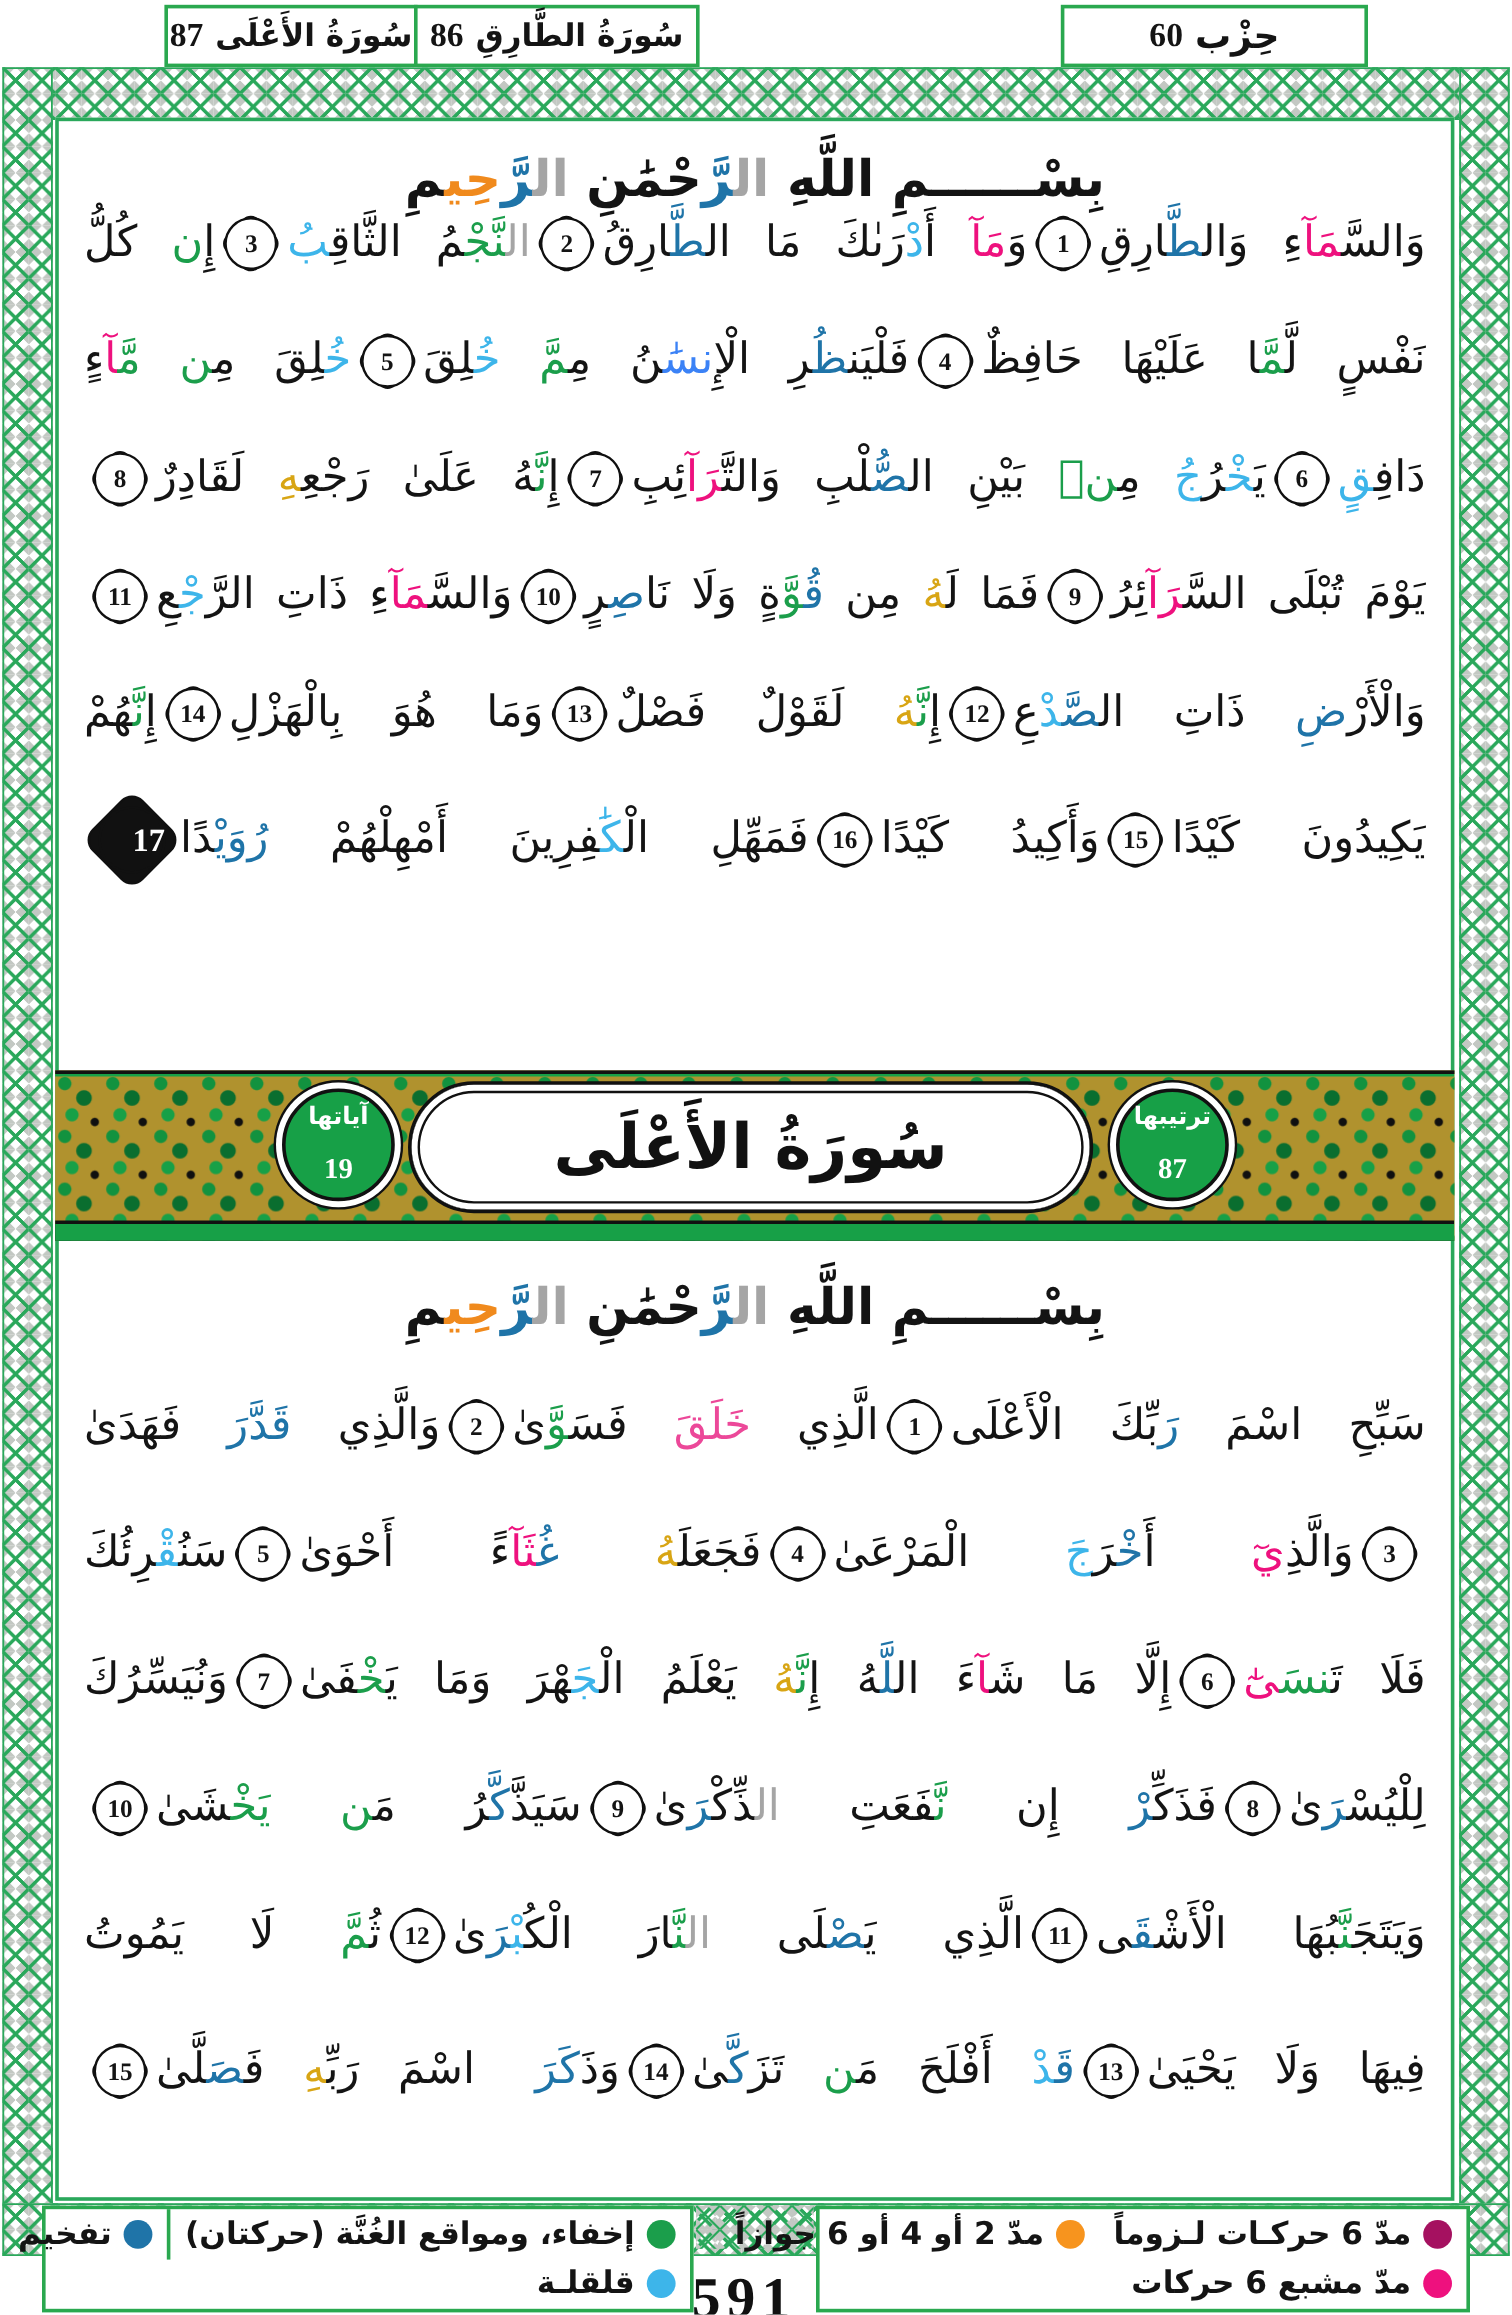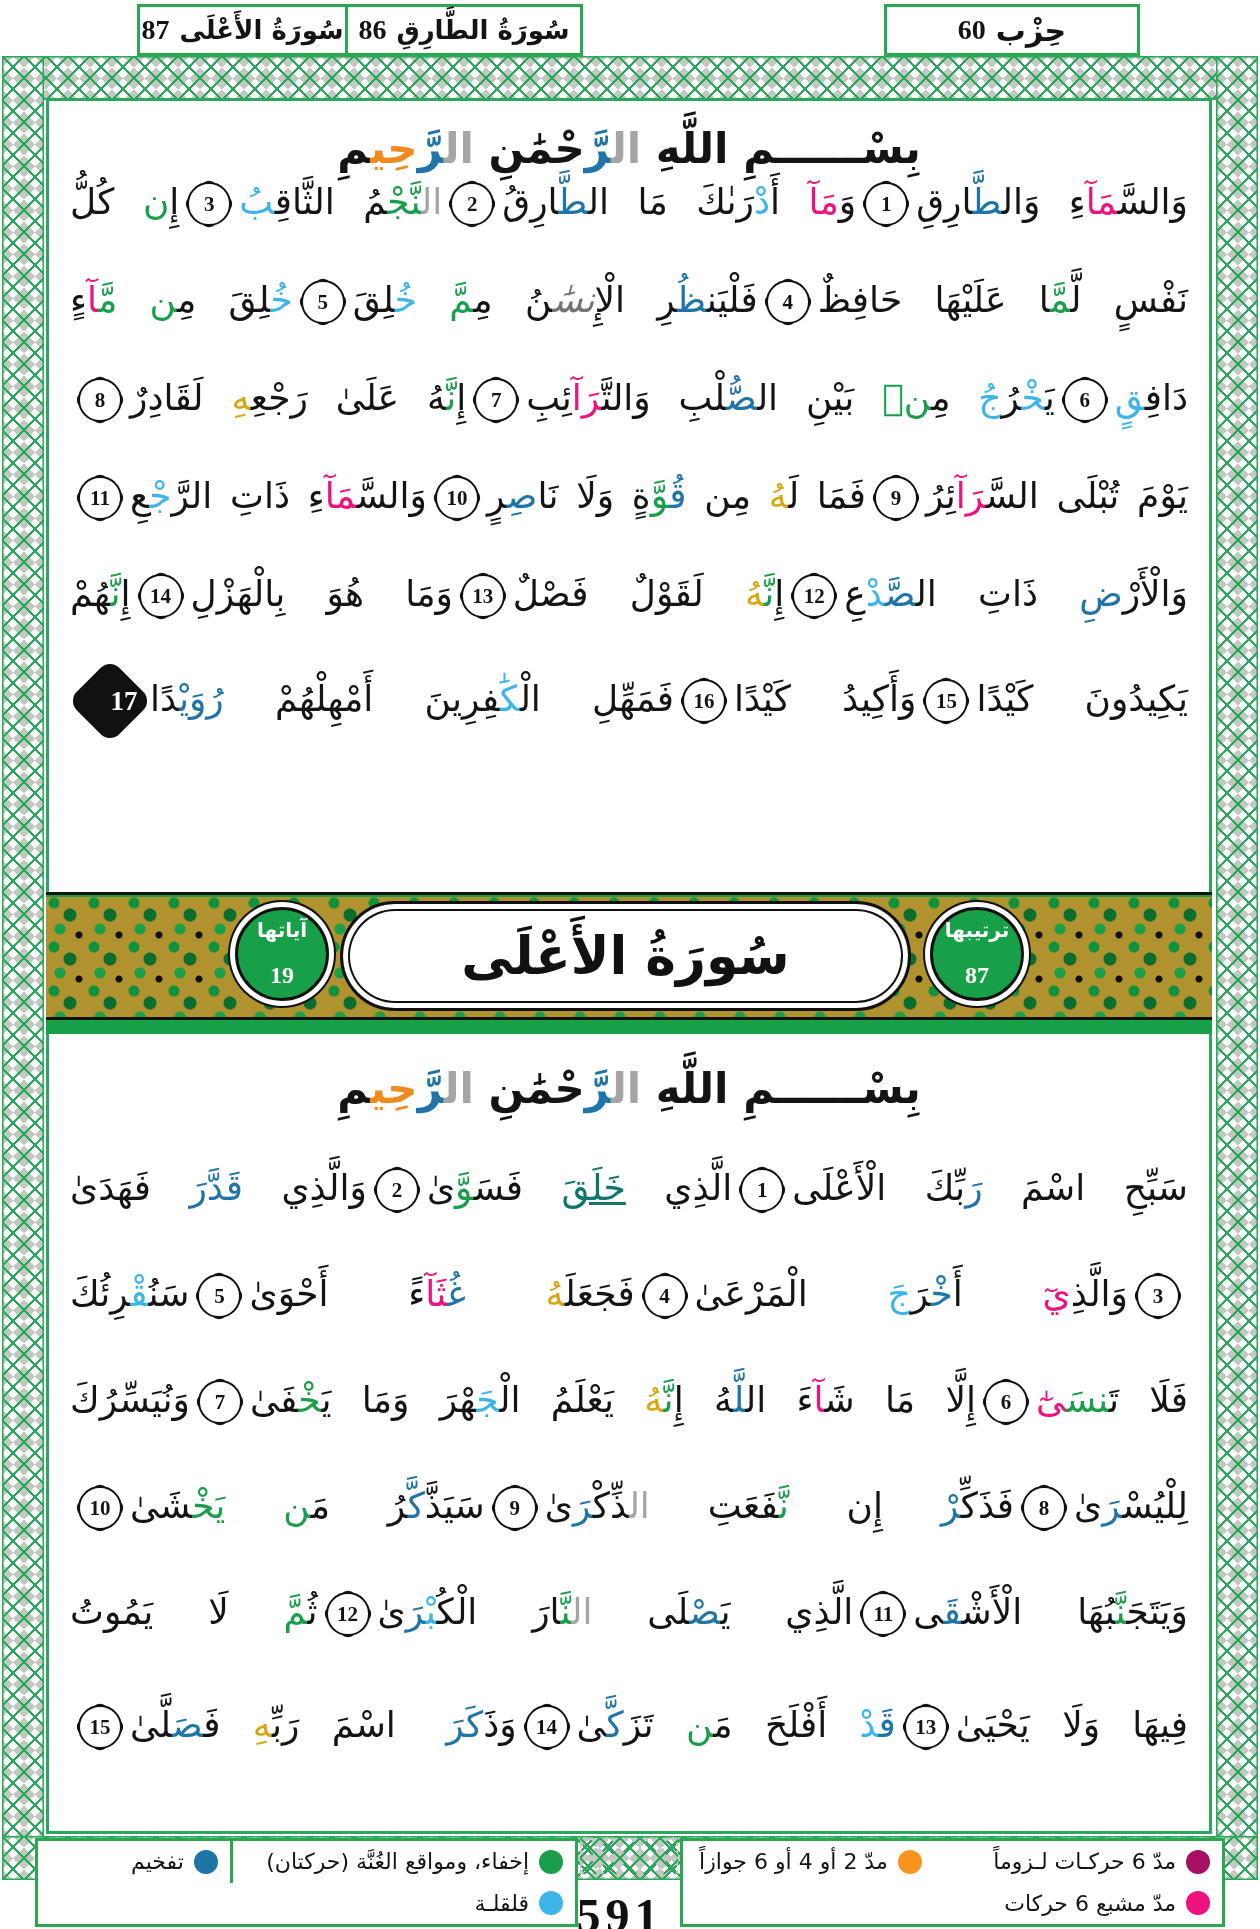--- a/index.html
+++ b/index.html
@@ -92,21 +92,21 @@
   #bcirc-ayat{left:189px;}
   #bcirc-order{left:884px;}
 
   
   .lgbox{position:absolute;top:1838px;height:89px;background:#fff;border:3.5px solid #2aa84f;
     box-sizing:border-box;display:grid;grid-template-rows:1fr 1fr;direction:rtl;z-index:3;}
   #legend-left{left:35px;width:543px;grid-template-columns:1.8fr 1fr;}
   #legend-right{left:680px;width:545px;grid-template-columns:1.15fr 1fr;}
   .lg-cell{display:flex;align-items:center;gap:10px;padding:0 12px;direction:rtl;}
   .lg-dot{width:24px;height:24px;border-radius:50%;flex:none;}
-  .lg-lab{font-size:22px;font-weight:400;white-space:nowrap;}
+  .lg-lab{font-size:26px;font-weight:700;white-space:nowrap;}
   #legend-left .c1{border-left:3px solid #2aa84f;}
 
   .page-orn{position:absolute;left:580px;top:1838px;width:98px;height:36px;z-index:2;
     background-image:
       linear-gradient(45deg,transparent 46%,#2aa85b 46% 54%,transparent 54%),
       linear-gradient(-45deg,transparent 46%,#2aa85b 46% 54%,transparent 54%),
       linear-gradient(45deg,#c3c8c3 25%,transparent 25% 75%,#c3c8c3 75%),
       linear-gradient(-45deg,#c3c8c3 25%,transparent 25% 75%,#c3c8c3 75%);
     background-size:20px 20px;}
   .page-num{position:absolute;left:560px;top:1868px;width:120px;text-align:center;z-index:2;
@@ -140,21 +140,21 @@
     <div class="qline qcenter bism l-b1"><span>بِسْــــــمِ اللَّهِ </span><span style="color: rgb(165, 165, 165);">ال</span><span style="color: rgb(31, 116, 168);">رَّ</span><span>حْمَٰنِ </span><span style="color: rgb(165, 165, 165);">ال</span><span style="color: rgb(31, 116, 168);">رَّ</span><span style="color: rgb(240, 138, 29);">حِي</span><span>مِ</span></div>
     <div class="qline l-t1"><span>وَالسَّ</span><span style="color: rgb(238, 17, 126);">مَآ</span><span>ءِ وَال</span><span style="color: rgb(31, 116, 168);">طَّ</span><span>ارِقِ</span><span class="vnum">
           <span class="vn">1</span>
         </span><span>وَ</span><span style="color: rgb(238, 17, 126);">مَآ</span><span> أَ</span><span style="color: rgb(61, 181, 234);">دْ</span><span>رَىٰكَ مَا ال</span><span style="color: rgb(31, 116, 168);">طَّ</span><span>ارِقُ</span><span class="vnum">
           <span class="vn">2</span>
         </span><span style="color: rgb(165, 165, 165);">ال</span><span style="color: rgb(27, 158, 75);">نَّجْ</span><span>مُ الثَّاقِ</span><span style="color: rgb(61, 181, 234);">بُ</span><span class="vnum">
           <span class="vn">3</span>
         </span><span>إِ</span><span style="color: rgb(27, 158, 75);">ن</span><span> كُلُّ</span></div>
     <div class="qline l-t2"><span>نَفْسٍ لَّ</span><span style="color: rgb(27, 158, 75);">مَّ</span><span>ا عَلَيْهَا حَافِظٌ</span><span class="vnum">
           <span class="vn">4</span>
-        </span><span>فَلْيَن</span><span style="color: rgb(31, 116, 168);">ظُ</span><span>رِ الْإِ</span><span style="color: #737373; font-style: italic;">نسَٰ</span><span>نُ مِ</span><span style="color: rgb(27, 158, 75);">مَّ</span><span> </span><span style="color: rgb(61, 181, 234);">خُ</span><span>لِقَ</span><span class="vnum">
+        </span><span>فَلْيَن</span><span style="color: rgb(31, 116, 168);">ظُ</span><span>رِ الْإِ</span><span style="color: #3b82f6;">نسَٰ</span><span>نُ مِ</span><span style="color: rgb(27, 158, 75);">مَّ</span><span> </span><span style="color: rgb(61, 181, 234);">خُ</span><span>لِقَ</span><span class="vnum">
           <span class="vn">5</span>
         </span><span style="color: rgb(61, 181, 234);">خُ</span><span>لِقَ مِ</span><span style="color: rgb(27, 158, 75);">ن مَّ</span><span style="color: rgb(238, 17, 126);">آ</span><span>ءٍ</span></div>
     <div class="qline l-t3"><span>دَافِ</span><span style="color: rgb(61, 181, 234);">قٍ</span><span class="vnum">
           <span class="vn">6</span>
         </span><span>يَ</span><span style="color: rgb(61, 181, 234);">خْ</span><span>رُ</span><span style="color: rgb(61, 181, 234);">جُ</span><span> مِ</span><span style="color: rgb(27, 158, 75);">نۢ</span><span> بَيْنِ ال</span><span style="color: rgb(31, 116, 168);">صُّ</span><span>لْبِ وَالتَّ</span><span style="color: rgb(238, 17, 126);">رَآ</span><span>ئِبِ</span><span class="vnum">
           <span class="vn">7</span>
         </span><span>إِ</span><span style="color: rgb(27, 158, 75);">نَّ</span><span>هُ عَلَىٰ رَجْعِ</span><span style="color: rgb(216, 165, 20);">هِ</span><span> لَقَادِرٌ</span><span class="vnum">
           <span class="vn">8</span>
         </span></div>
     <div class="qline l-t4"><span>يَوْمَ تُبْلَى السَّ</span><span style="color: rgb(238, 17, 126);">رَآ</span><span>ئِرُ</span><span class="vnum">
@@ -189,21 +189,21 @@
       </div>
       <div class="bcirc" id="bcirc-order">
         <span class="blab">ترتيبها</span>
         <span class="bnum">87</span>
       </div>
     </div>
 
     <div class="qline qcenter bism l-b2"><span>بِسْــــــمِ اللَّهِ </span><span style="color: rgb(165, 165, 165);">ال</span><span style="color: rgb(31, 116, 168);">رَّ</span><span>حْمَٰنِ </span><span style="color: rgb(165, 165, 165);">ال</span><span style="color: rgb(31, 116, 168);">رَّ</span><span style="color: rgb(240, 138, 29);">حِي</span><span>مِ</span></div>
     <div class="qline l-a1"><span>سَبِّحِ اسْمَ </span><span style="color: rgb(31, 116, 168);">رَ</span><span>بِّكَ الْأَعْلَى</span><span class="vnum">
           <span class="vn">1</span>
-        </span><span>الَّذِي </span><span style="color: #0f766e; text-decoration: underline;">خَلَقَ</span><span> فَسَ</span><span style="color: rgb(27, 158, 75);">وَّ</span><span>ىٰ</span><span class="vnum">
+        </span><span>الَّذِي </span><span style="color: #ec4899;">خَلَقَ</span><span> فَسَ</span><span style="color: rgb(27, 158, 75);">وَّ</span><span>ىٰ</span><span class="vnum">
           <span class="vn">2</span>
         </span><span>وَالَّذِي </span><span style="color: rgb(31, 116, 168);">قَدَّرَ</span><span> فَهَدَىٰ</span></div>
     <div class="qline l-a2"><span class="vnum">
           <span class="vn">3</span>
         </span><span>وَالَّذِ</span><span style="color: rgb(238, 17, 126);">يٓ</span><span> أَ</span><span style="color: rgb(31, 116, 168);">خْ</span><span>رَ</span><span style="color: rgb(61, 181, 234);">جَ</span><span> الْمَرْعَىٰ</span><span class="vnum">
           <span class="vn">4</span>
         </span><span>فَجَعَلَ</span><span style="color: rgb(216, 165, 20);">هُ</span><span> </span><span style="color: rgb(31, 116, 168);">غُ</span><span style="color: rgb(238, 17, 126);">ثَآ</span><span>ءً أَحْوَىٰ</span><span class="vnum">
           <span class="vn">5</span>
         </span><span>سَنُ</span><span style="color: rgb(61, 181, 234);">قْ</span><span>رِئُكَ</span></div>
     <div class="qline l-a3"><span>فَلَا تَ</span><span style="color: rgb(27, 158, 75);">نسَ</span><span style="color: rgb(238, 17, 126);">ىٰٓ</span><span class="vnum">

